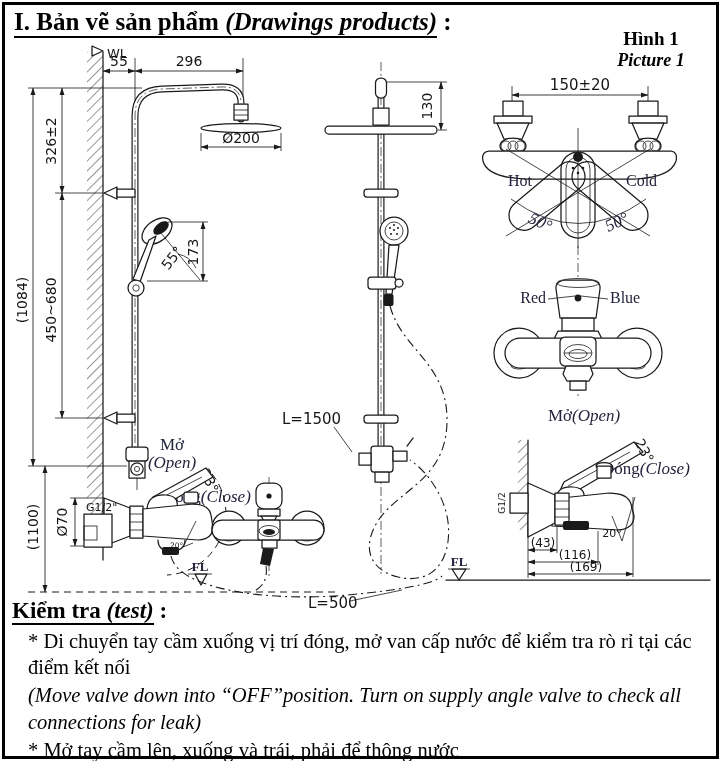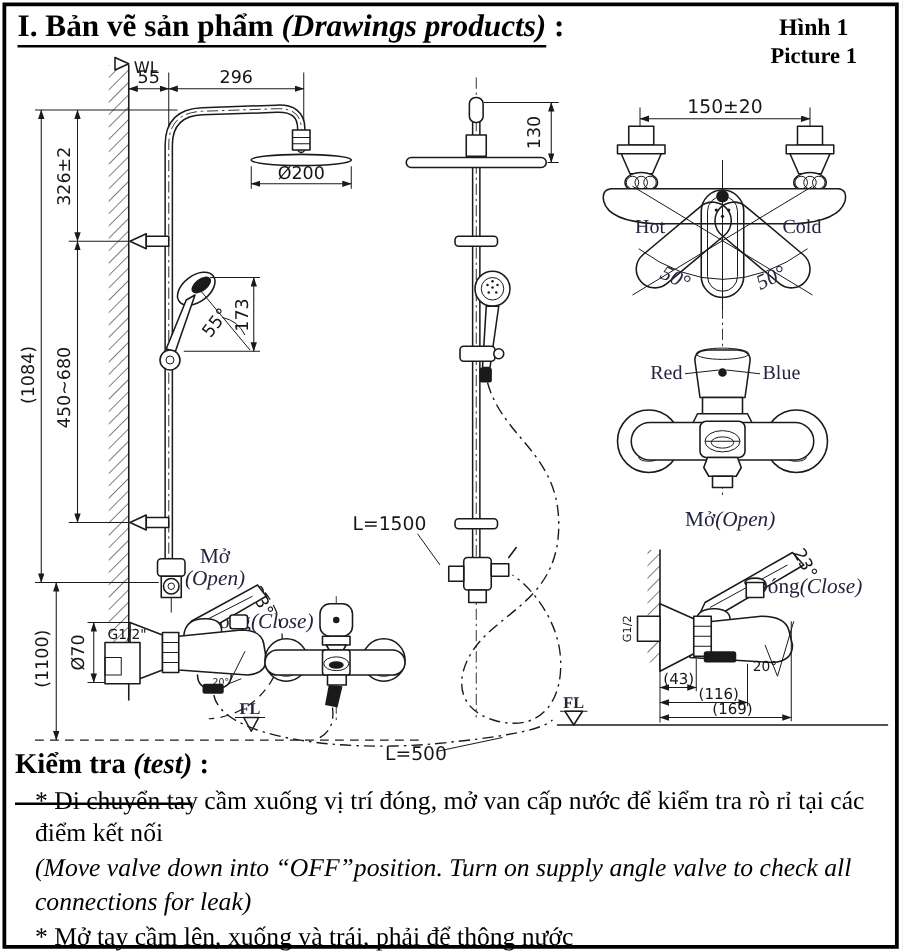--- a/index.html
+++ b/index.html
@@ -4,22 +4,22 @@
 <style>
   html,body{margin:0;padding:0;background:#e8e8e8;}
   #page{position:relative;width:722px;height:761px;background:#fff;overflow:hidden;
         font-family:"Liberation Serif","DejaVu Serif",serif;}
   #frame{position:absolute;left:2px;top:2px;right:3px;bottom:2px;border:3px solid #000;pointer-events:none;}
   
   #title{position:absolute;left:14px;top:8px;font-size:25px;font-weight:bold;color:#000;white-space:nowrap;}
   #title .u{border-bottom:2.5px solid #000;padding-bottom:1px;}
   #title .en{font-style:italic;}
   #fig{position:absolute;left:606px;top:12px;width:90px;text-align:center;color:#000;}
-  #fig .l1{font-weight:bold;font-size:19px;}
-  #fig .l2{font-weight:bold;font-size:18px;}
+  #fig .l1{font-weight:bold;font-size:19px;margin-top:16px;}
+  #fig .l2{font-weight:bold;font-style:italic;font-size:18px;}
   
   #dwg{position:absolute;left:0;top:0;}
   .ln{stroke:#1a1a1a;stroke-width:1.25;fill:none;stroke-linecap:round;stroke-linejoin:round;}
   .wf{stroke:#1a1a1a;stroke-width:1.25;fill:#fff;stroke-linejoin:round;}
   .th{stroke:#1a1a1a;stroke-width:0.8;fill:none;}
   .ink{fill:#1a1a1a;stroke:none;}
   .po{stroke:#1a1a1a;stroke-width:7;fill:none;stroke-linecap:round;}
   .pi{stroke:#fff;stroke-width:4.6;fill:none;stroke-linecap:round;}
   .cl{stroke:#1a1a1a;stroke-width:0.7;fill:none;stroke-dasharray:9 3 2 3;}
   .hose{stroke:#1a1a1a;stroke-width:1.1;fill:none;stroke-dasharray:9 4 2 4;}
@@ -28,21 +28,21 @@
   text{user-select:none;}
   .dim{font-family:"DejaVu Sans","Liberation Sans",sans-serif;fill:#161616;font-size:13px;}
   .d14{font-size:14px;} .d15{font-size:15px;} .d12{font-size:12px;} .d11{font-size:11px;} .d9{font-size:9px;} .d7{font-size:7.5px;}
   .ann{font-family:"Liberation Serif","DejaVu Serif",serif;fill:#23243d;font-size:17px;}
   .ai{font-style:italic;}
   .a16{font-size:16px;} .a13{font-size:13px;font-weight:bold;}
   .mid{text-anchor:middle;} .end{text-anchor:end;}
   
   #test{position:absolute;left:12px;top:598px;width:700px;color:#000;}
   #test h2{margin:0 0 4px 0;font-size:23px;font-weight:bold;}
-  #test h2 .u{border-bottom:2.5px solid #000;padding-bottom:19px;text-align:center;}
+  #test h2 .u{border-bottom:2.5px solid #000;padding-bottom:0;text-align:center;}
   #test h2 .en{font-style:italic;}
   #test p{margin:0 0 2px 16px;font-size:20.5px;line-height:1.28;}
   #test p.it{font-style:italic;}
 </style>
 </head>
 <body>
 
 <div id="page">
   <div id="frame"></div>
 

